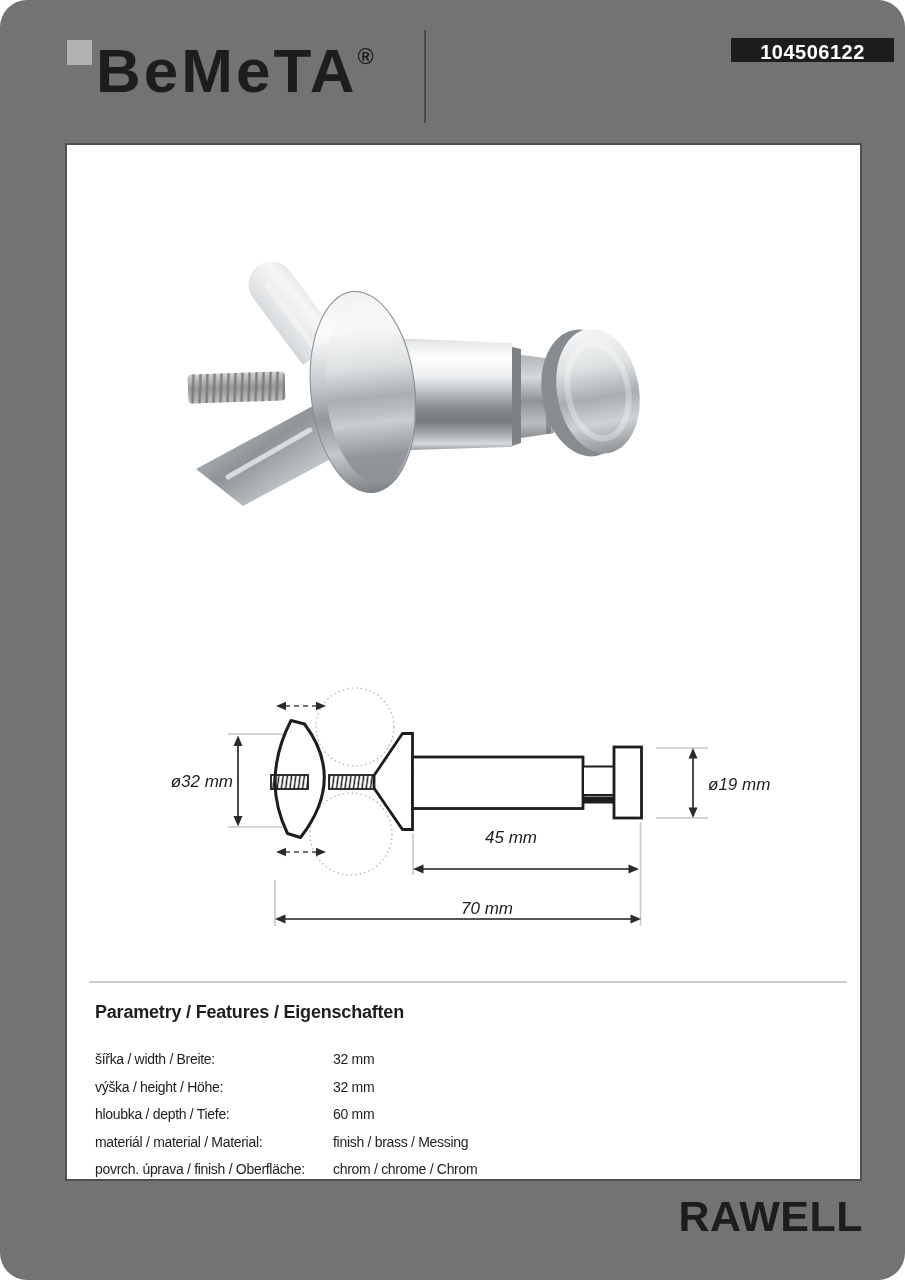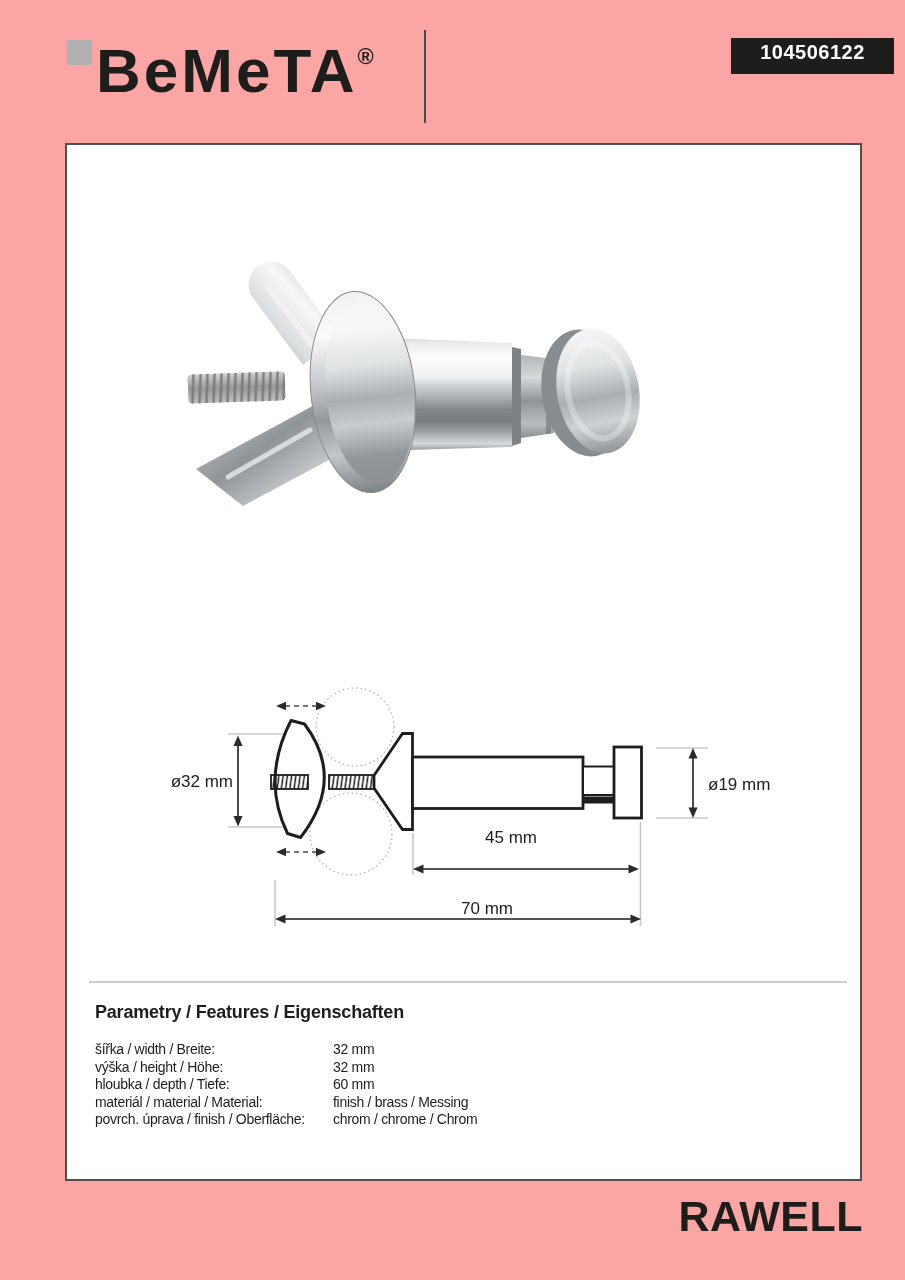--- a/index.html
+++ b/index.html
@@ -1,41 +1,41 @@
 <!DOCTYPE html>
 <html><head>
 <meta charset="utf-8">
 <style>
   html,body{margin:0;padding:0;background:#ffffff;}
-  .page{position:relative;width:905px;height:1280px;background:#fca5a5;overflow:hidden;
-        font-family:"Liberation Sans",sans-serif;color:#1d1d1b;}
+  .page{position:relative;width:905px;height:1280px;background:#737373;overflow:hidden;
+        font-family:"Liberation Sans",sans-serif;color:#1d1d1b;border-radius:27px;}
   
   .logo-square{position:absolute;left:67px;top:40px;width:25px;height:25px;background:#b1b1b3;}
   .logo-text{position:absolute;left:96px;top:26px;font-size:62px;line-height:62px;
              font-weight:700;letter-spacing:3px;white-space:nowrap;}
   .logo-reg{font-size:22px;font-weight:700;vertical-align:28px;letter-spacing:0;}
   .hdr-divider{position:absolute;left:424px;top:30px;width:2px;height:93px;background:#4a4a4a;}
   .titles{position:absolute;left:437px;top:29px;font-size:21px;font-weight:700;
           line-height:33.5px;letter-spacing:-0.2px;white-space:nowrap;}
-  .badge{position:absolute;left:731px;top:38px;width:163px;height:36px;background:#1d1d1b;
+  .badge{position:absolute;left:731px;top:38px;width:163px;height:24px;background:#1d1d1b;
          color:#fff;font-size:20px;font-weight:700;text-align:center;line-height:28px;letter-spacing:.5px;}
   
   .main-box{position:absolute;left:65px;top:143px;width:797px;height:1038px;
             border:2px solid #4f4f4f;box-sizing:border-box;background:#fff;}
   .photo-svg{position:absolute;left:140px;top:235px;width:540px;height:300px;}
   .draw-svg{position:absolute;left:0;top:650px;width:905px;height:300px;}
-  .dim{position:absolute;font-size:17px;color:#1d1d1b;white-space:nowrap;}
+  .dim{position:absolute;font-size:17px;color:#1d1d1b;white-space:nowrap;font-style:italic;}
   #dim32{left:148px;top:772px;width:85px;text-align:right;}
   #dim19{left:708px;top:775px;}
   #dim45{left:461px;top:828px;width:100px;text-align:center;}
   #dim70{left:413px;top:899px;width:100px;text-align:right;}
   .params-line{position:absolute;left:89px;top:981px;width:758px;height:2px;background:#cdcdcd;}
   .params-heading{position:absolute;left:95px;top:1002px;font-size:18px;font-weight:700;letter-spacing:-0.2px;}
   .params{position:absolute;left:95px;top:1041px;font-size:14px;line-height:17.5px;letter-spacing:-0.3px;}
-  .param-row{display:flex;white-space:nowrap;}
+  .param-row{display:flex;white-space:nowrap;margin-top:10px;}
   .param-label{width:238px;flex:none;}
   .brand{position:absolute;right:42px;top:1192px;font-size:43px;font-weight:700;letter-spacing:0.5px;}
   
   .ext{stroke:#c8c8c8;stroke-width:1.6;}
   .dot{stroke:#b5b5b5;stroke-width:1.3;fill:none;stroke-dasharray:1.5 3;}
   .dash{stroke:#4a4a4a;stroke-width:1.5;stroke-dasharray:5 4;}
   .ah{fill:#2b2b2b;stroke:none;}
   .blk{fill:#fff;stroke:#1d1d1b;stroke-width:3;stroke-linejoin:round;}
   .blk2{fill:#fff;stroke:#1d1d1b;stroke-width:2.8;stroke-linejoin:miter;}
   .blk3{fill:#fff;stroke:#1d1d1b;stroke-width:2;}

